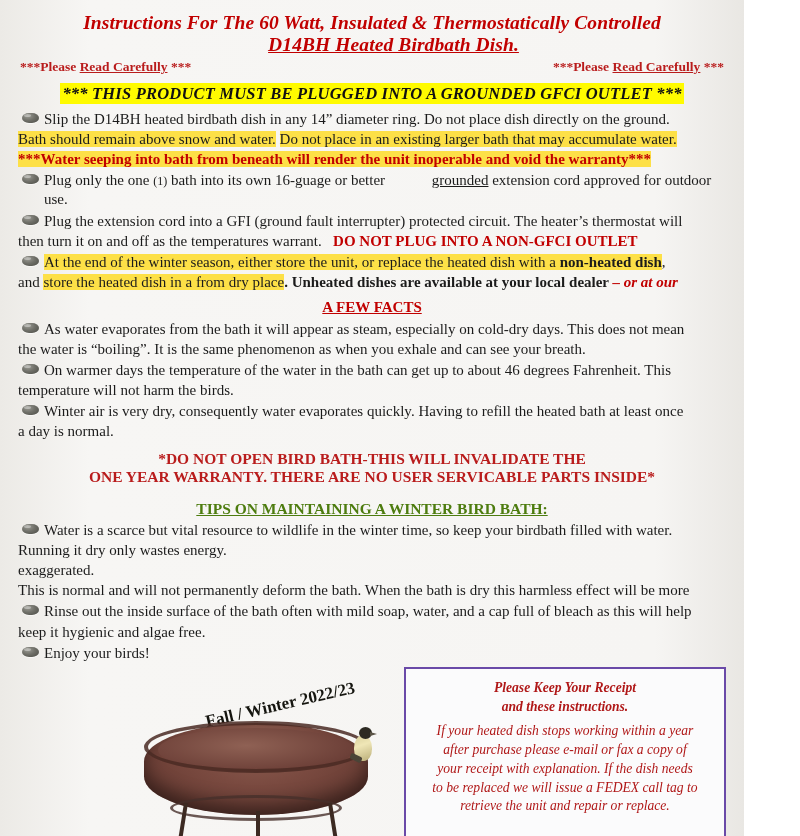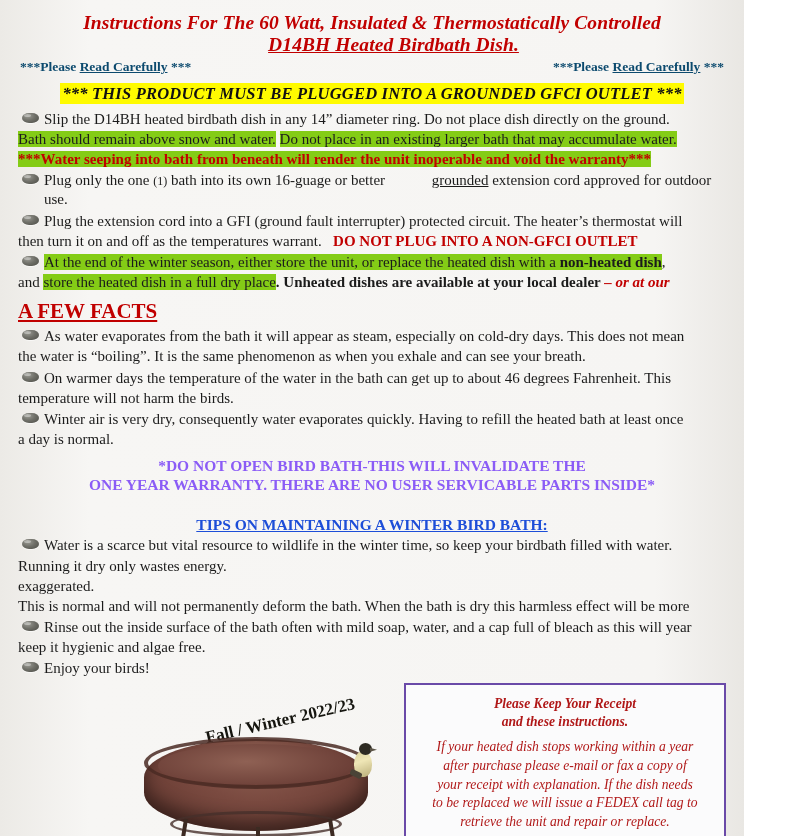--- a/index.html
+++ b/index.html
@@ -43,21 +43,21 @@
     font-style: italic;
     margin: 4px 0 0 0;
     letter-spacing: 0.1px;
   }
   h1.title span.u { text-decoration: underline; }
 
   .readrow {
     display: flex;
     justify-content: space-between;
     align-items: flex-end;
-    color: #0c4a6e;
+    color: #b91c1c;
     font-weight: bold;
     font-size: 13.5px;
     margin: 3px 2px 0 2px;
   }
   .readrow .ul { text-decoration: underline; }
 
   .gfci {
     margin: 9px 0 6px 0;
     text-align: center;
     font-weight: bold;
@@ -97,45 +97,45 @@
     box-shadow: 0 1px 0 rgba(255,255,255,0.55);
   }
   .bullet:after {
     content: "";
     position: absolute;
     left: 2px; top: 1px;
     width: 7px; height: 3px;
     background: rgba(255,255,255,0.35);
     border-radius: 50%;
   }
-  .hl { background: #84cc16; }
+  .hl { background: #fde047; }
   .redb { color: #c10000; font-weight: bold; }
   .b { font-weight: bold; }
   .u { text-decoration: underline; margin-left: 43px; }
   .i { font-style: italic; }
   .small { font-size: 12px; }
   .sec-title {
-    text-align: left;
+    text-align: center;
     color: #c10000;
     font-weight: bold;
-    font-size: 21px;
+    font-size: 15px;
     text-decoration: underline;
     margin: 6px 0 2px 0;
   }
   .warn {
     text-align: center;
-    color: #8b5cf6;
+    color: #b91c1c;
     font-weight: bold;
     font-size: 15.5px;
     line-height: 1.2;
-    margin: 8px 0 20px 0;
+    margin: 8px 0 12px 0;
   }
   .sec-title2 {
     text-align: center;
-    color: #1d4ed8;
+    color: #4d7c0f;
     font-weight: bold;
     font-size: 15.5px;
     text-decoration: underline;
     margin: 2px 0 2px 0;
   }
 
   
   .bottom {
     position: relative;
     height: 212px;
@@ -309,21 +309,21 @@
       <p class="block">
         <span>then turn it on and off as the temperatures warrant.</span>
         &nbsp;&nbsp;<span class="redb">DO NOT PLUG INTO A NON-GFCI OUTLET</span>
       </p>
 
       <div class="bullet-p">
         <span class="bullet"></span>
         <span class="hl">At the end of the winter season, either store the unit, or replace the heated dish with a </span><span class="hl b">non-heated dish</span><span>,</span>
       </div>
       <p class="block">
-        <span>and </span><span class="hl">store the heated dish in a full dry place</span><span class="b">. Unheated dishes are available at your local dealer </span><span class="redb i">– or at our</span>
+        <span>and </span><span class="hl">store the heated dish in a from dry place</span><span class="b">. Unheated dishes are available at your local dealer </span><span class="redb i">– or at our</span>
       </p>
 
       <div class="sec-title">A FEW FACTS</div>
 
       <div class="bullet-p">
         <span class="bullet"></span>
         <span>As water evaporates from the bath it will appear as steam, especially on cold-dry days. This does not mean</span>
       </div>
       <p class="block">
         <span>the water is “boiling”. It is the same phenomenon as when you exhale and can see your breath.</span>
@@ -362,21 +362,21 @@
 
       <p class="block">
         <span>exaggerated.</span>
       </p>
       <p class="block">
         <span>This is normal and will not permanently deform the bath. When the bath is dry this harmless effect will be more</span>
       </p>
 
       <div class="bullet-p">
         <span class="bullet"></span>
-        <span>Rinse out the inside surface of the bath often with mild soap, water, and a cap full of bleach as this will year</span>
+        <span>Rinse out the inside surface of the bath often with mild soap, water, and a cap full of bleach as this will help</span>
       </div>
       <p class="block">
         <span>keep it hygienic and algae free.</span>
       </p>
 
       <div class="bullet-p">
         <span class="bullet"></span>
         <span>Enjoy your birds!</span>
       </div>
 

